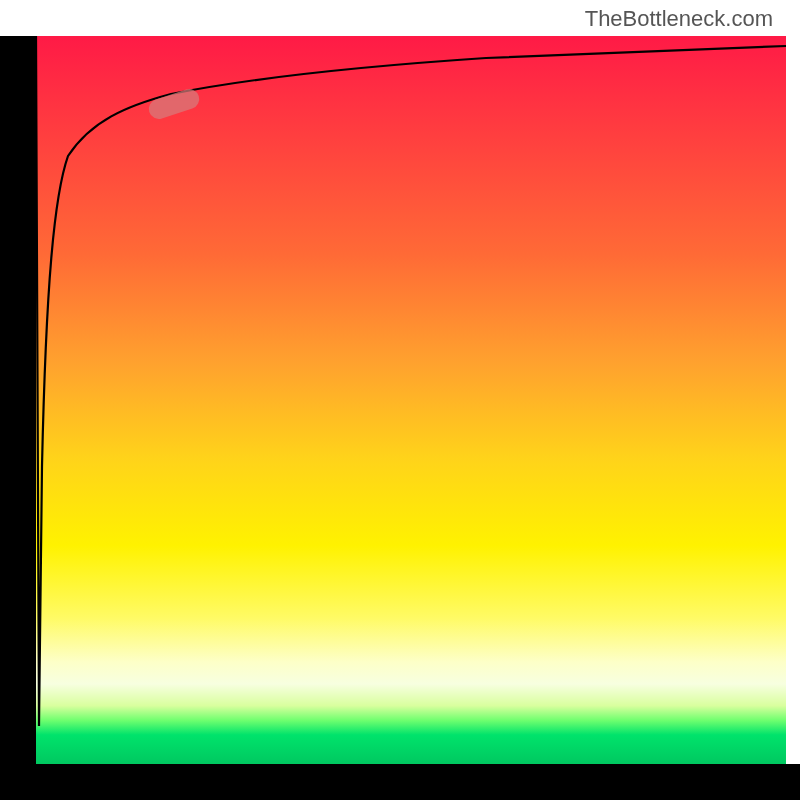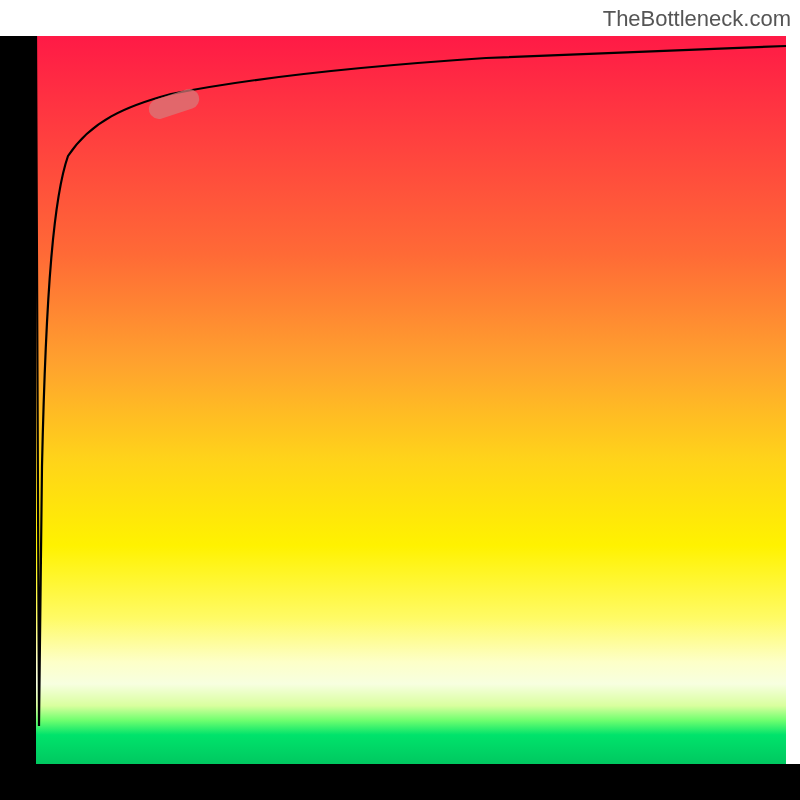--- a/index.html
+++ b/index.html
@@ -9,21 +9,20 @@
     height: 800px;
     overflow: hidden;
     background: #fff;
     font-family: Arial, Helvetica, sans-serif;
   }
   .chart-container {
     position: relative;
     width: 783px;
     height: 800px;
     background: #fff;
-    padding-left: 18px;
   }
   .plot-area {
     position: absolute;
     left: 36px;
     top: 36px;
     width: 750px;
     height: 728px;
     
     background: linear-gradient(
       to bottom,

